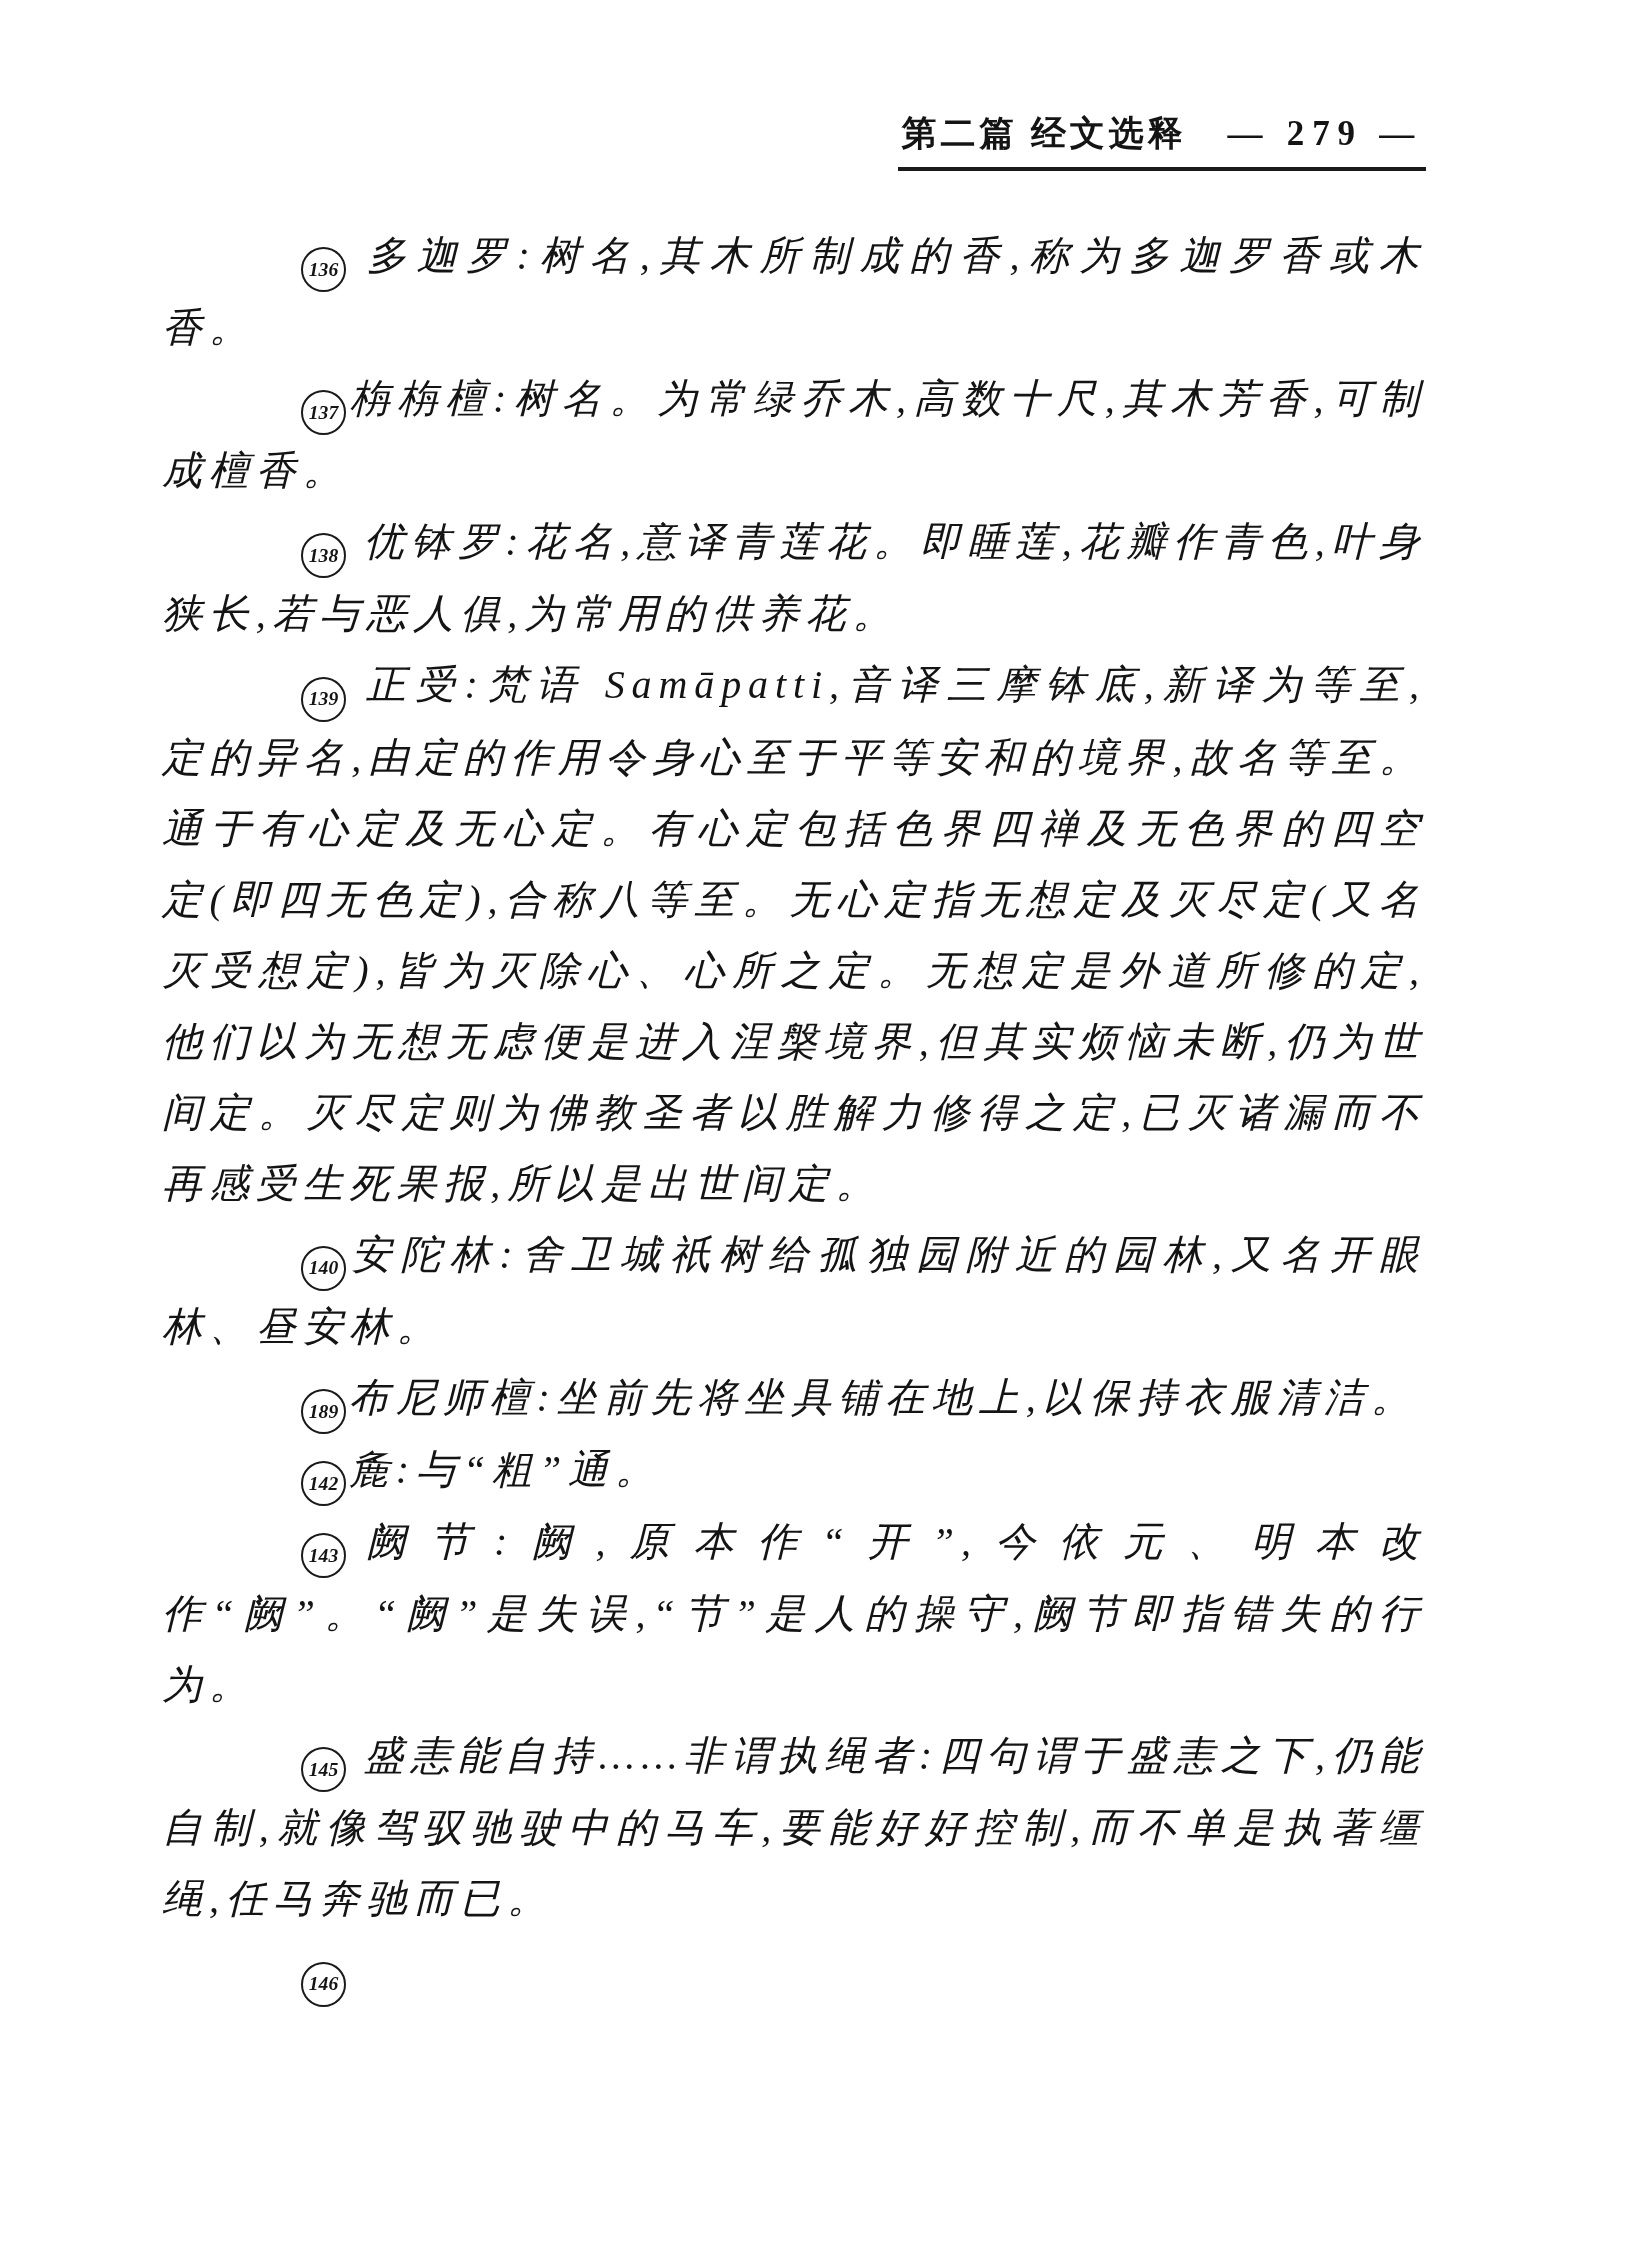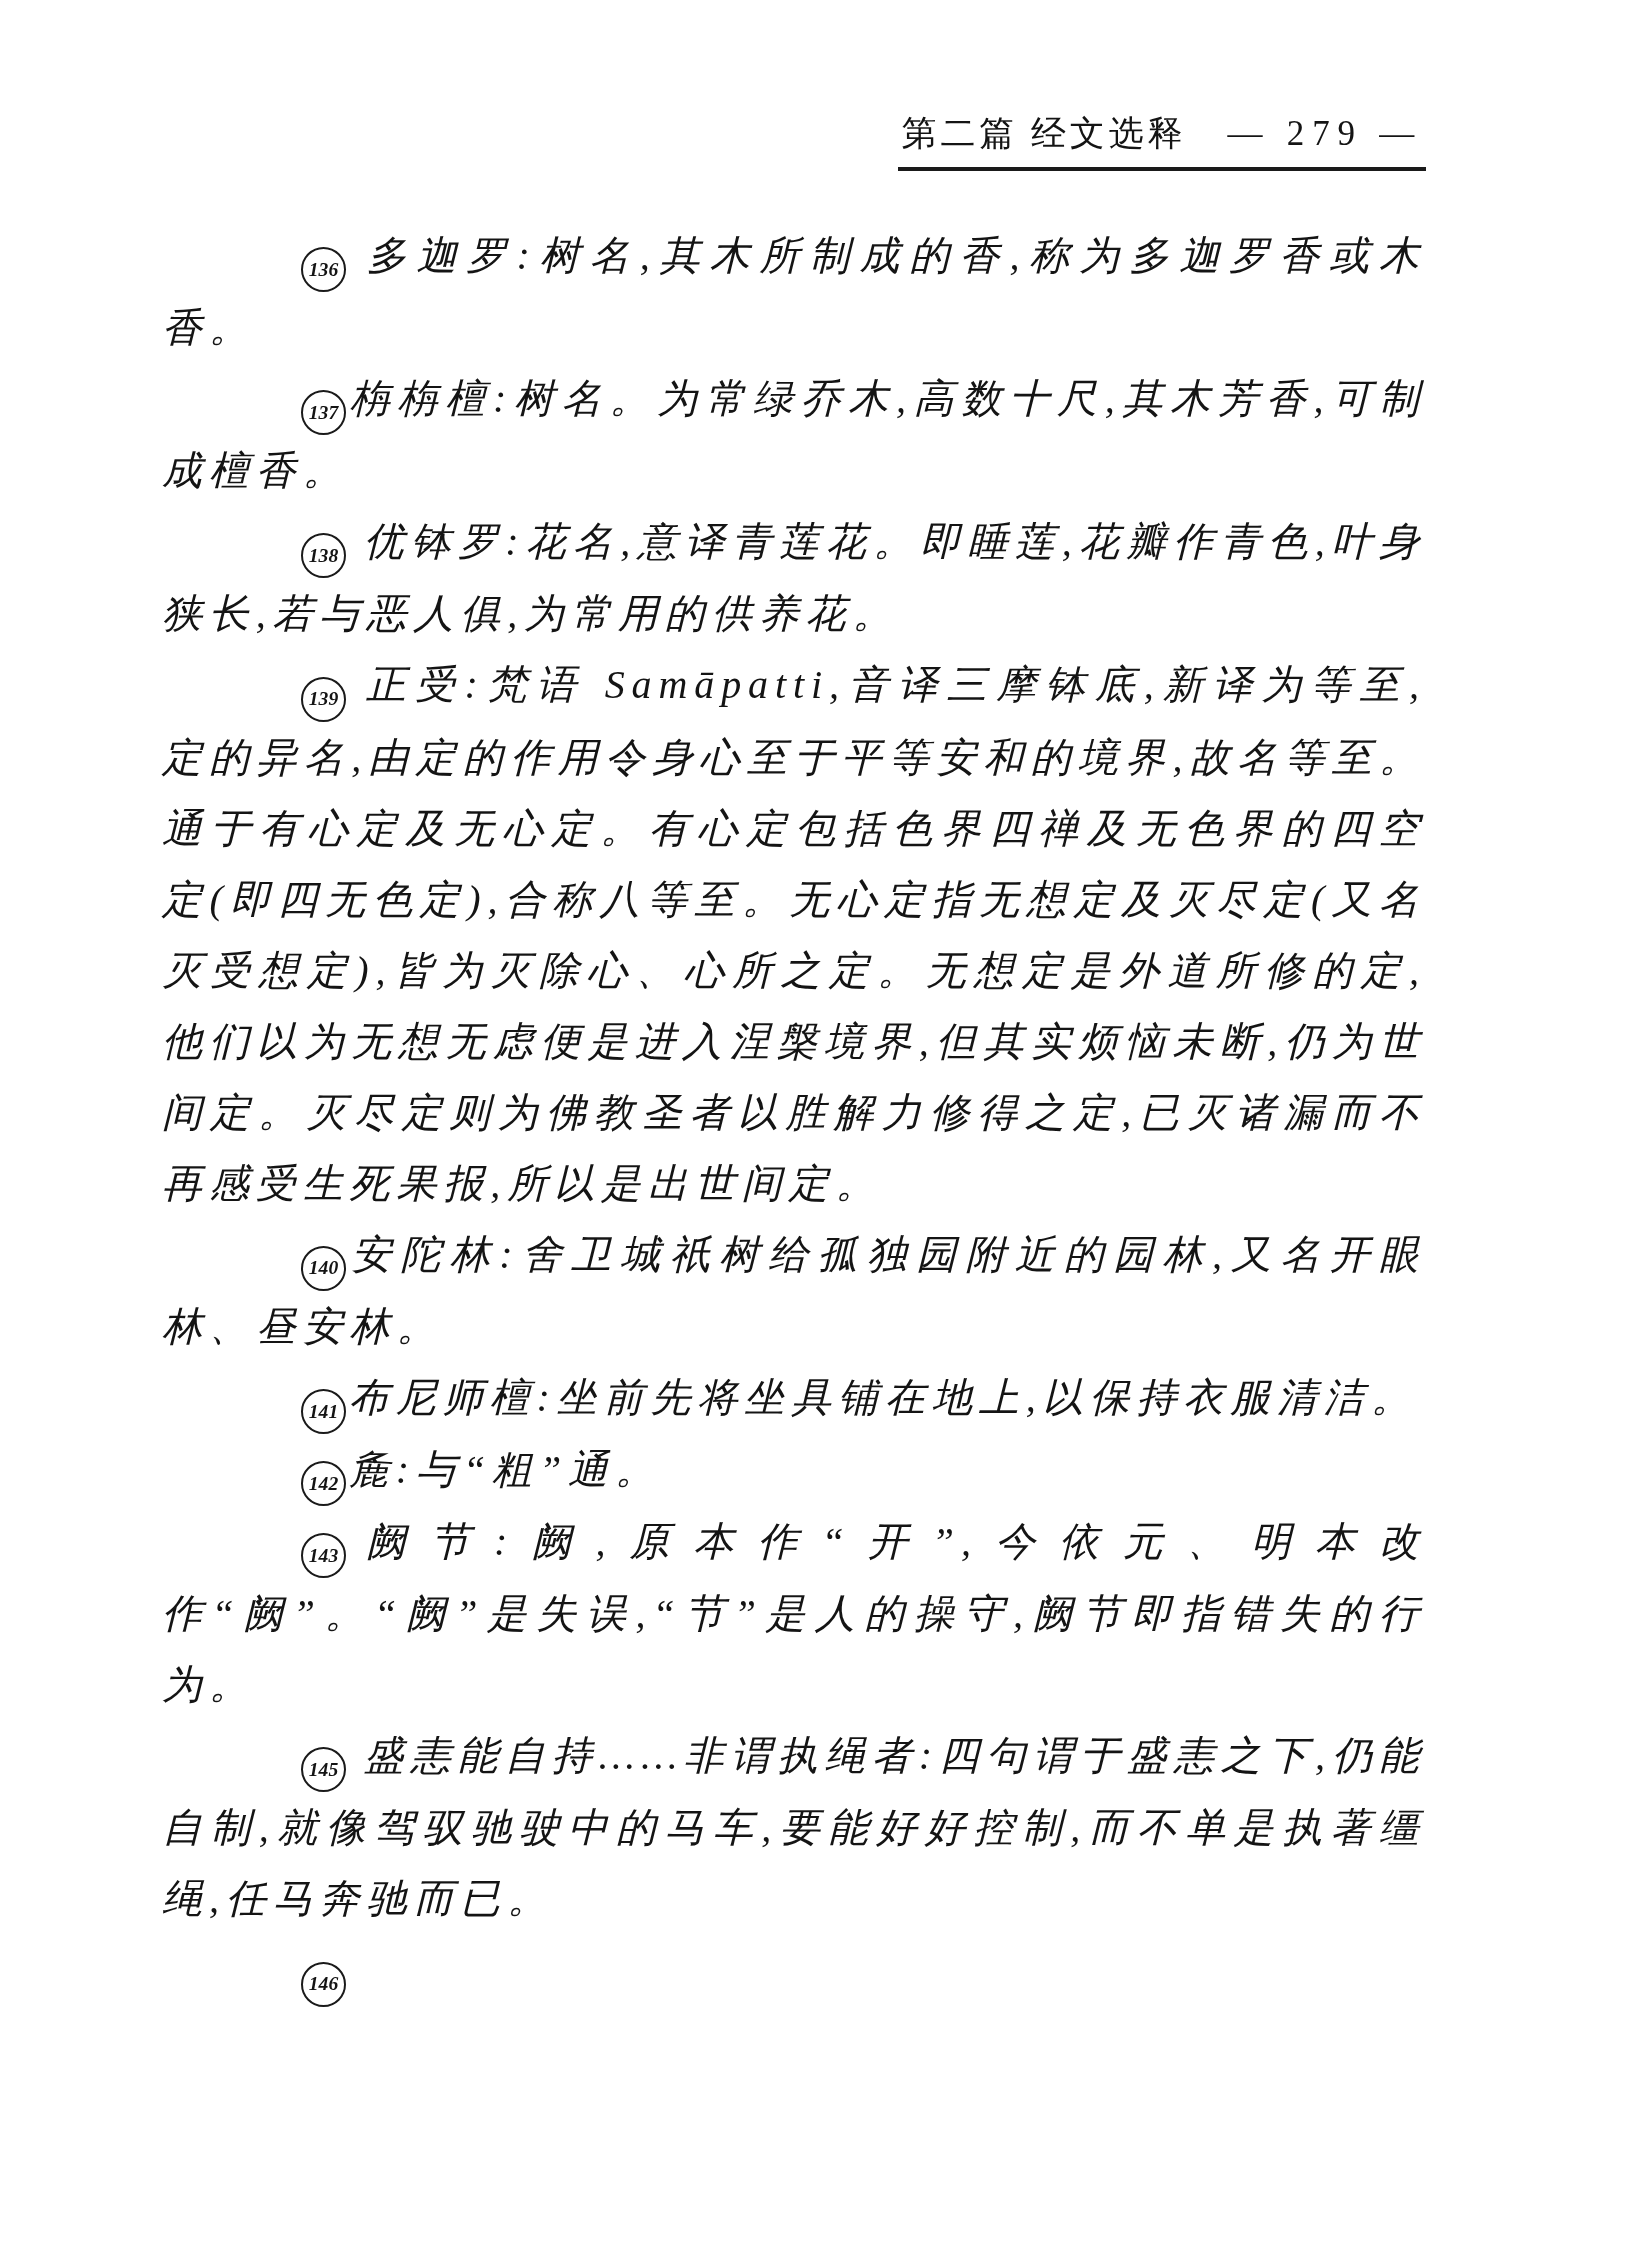--- a/index.html
+++ b/index.html
@@ -20,20 +20,21 @@
     padding-right: 205px;
     text-align: right;
   }
   .header-inner {
     display: inline-block;
     border-bottom: 4.9px solid #1a1a1a;
     padding: 0 3.9px 9.8px 3.9px;
     font-size: 35px;
     letter-spacing: 3.9px;
     white-space: nowrap;
+    font-weight: bold;
   }
   .header-inner .pgnum { margin-left: 41px; letter-spacing: 7.8px; }
   
   .body-block {
     margin: 49px 205px 0 162px; 
     font-size: 40px;
     line-height: 71px;
     letter-spacing: 6.9px;
     text-align: justify;
     text-align-last: left;
@@ -90,21 +91,21 @@
 
     <p class="note gap"><span class="circ">
           <span>139</span>
         </span><span>正受:梵语 Samāpatti,音译三摩钵底,新译为等至,定的异名,由定的作用令身心至于平等安和的境界,故名等至。通于有心定及无心定。有心定包括色界四禅及无色界的四空定(即四无色定),合称八等至。无心定指无想定及灭尽定(又名灭受想定),皆为灭除心、心所之定。无想定是外道所修的定,他们以为无想无虑便是进入涅槃境界,但其实烦恼未断,仍为世间定。灭尽定则为佛教圣者以胜解力修得之定,已灭诸漏而不再感受生死果报,所以是出世间定。</span></p>
 
     <p class="note"><span class="circ">
           <span>140</span>
         </span><span>安陀林:舍卫城祇树给孤独园附近的园林,又名开眼林、昼安林。</span></p>
 
     <p class="note"><span class="circ">
-          <span>141</span>
+          <span>189</span>
         </span><span>布尼师檀:坐前先将坐具铺在地上,以保持衣服清洁。</span></p>
 
     <p class="note"><span class="circ">
           <span>142</span>
         </span><span>麁:与“粗”通。</span></p>
 
     <p class="note"><span class="circ">
           <span>143</span>
         </span><span>阙节:阙,原本作“开”,今依元、明本改作“阙”。“阙”是失误,“节”是人的操守,阙节即指错失的行为。</span></p>
 

